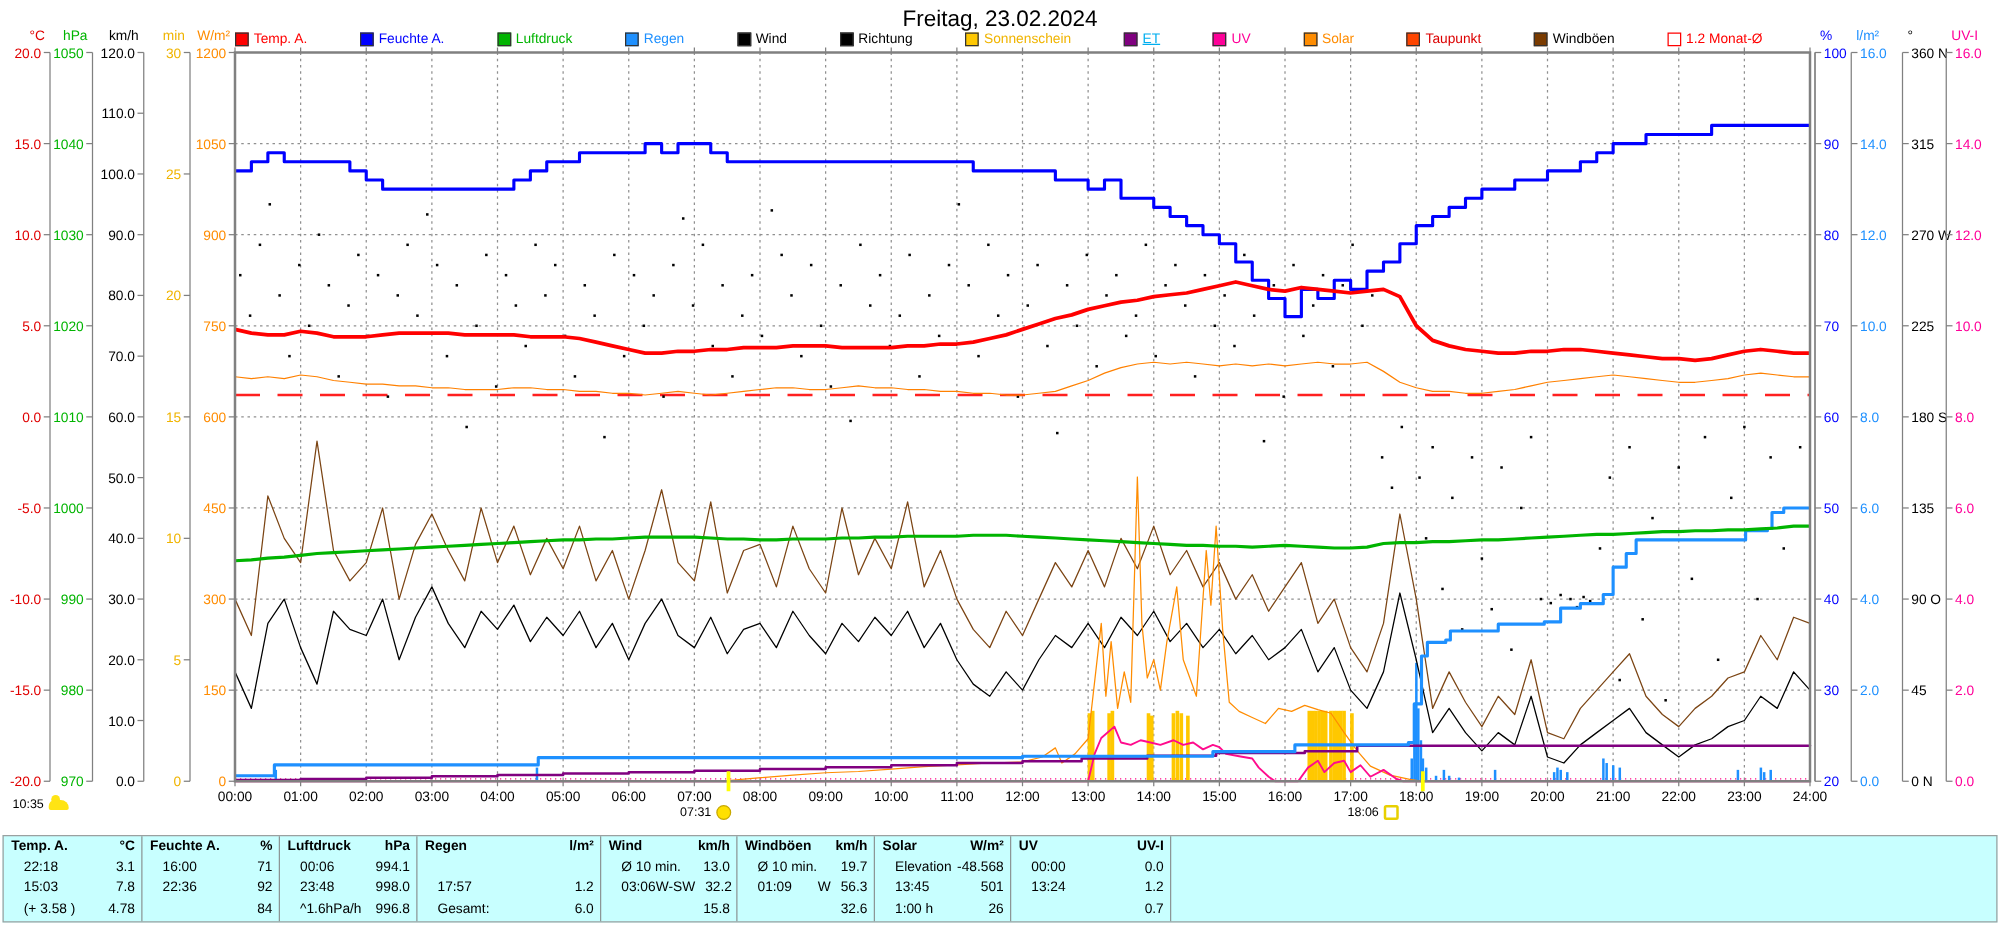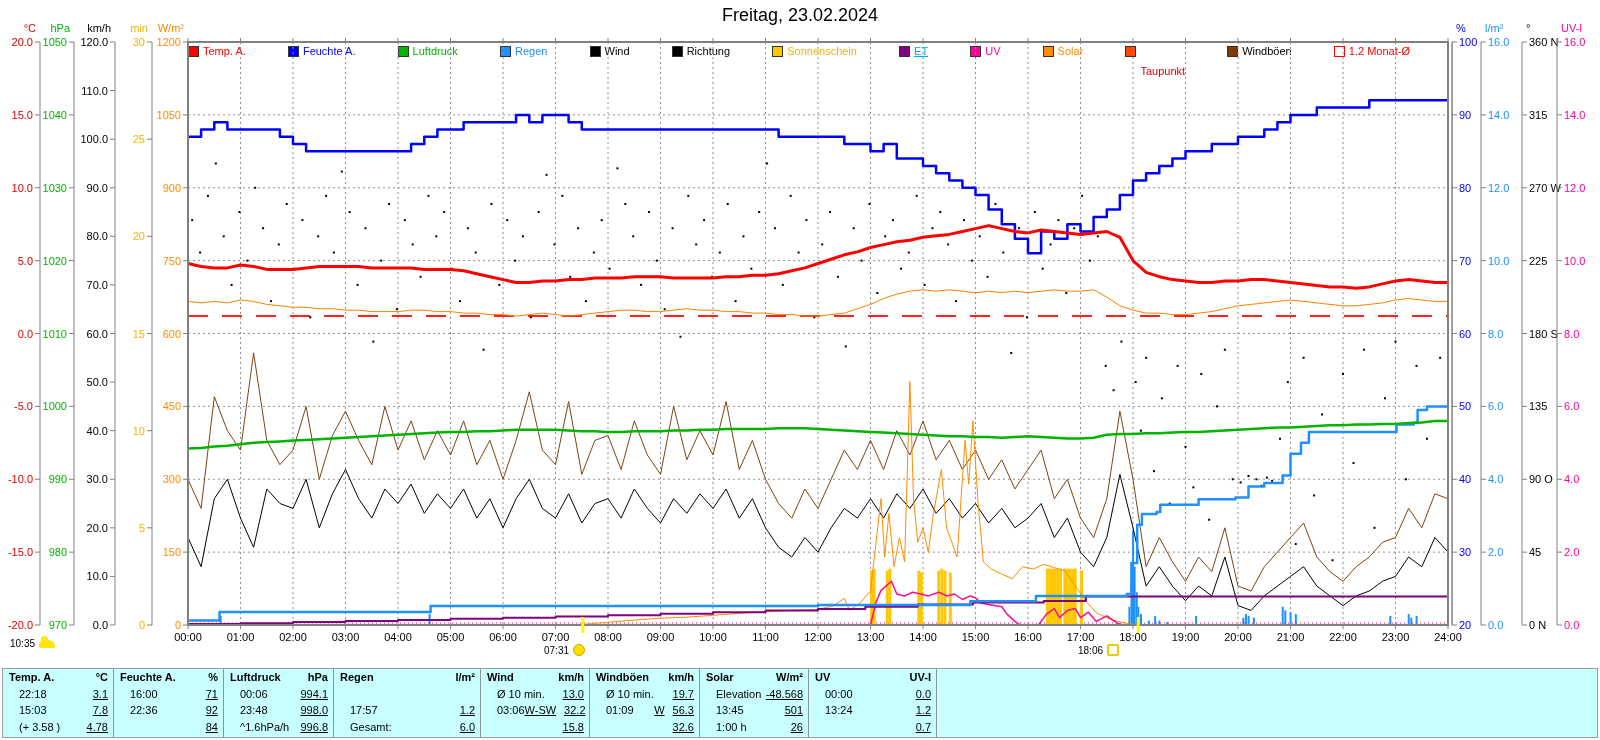--- a/index.html
+++ b/index.html
@@ -20,21 +20,21 @@
   .cloud-icon{width:16px;height:8px;border-radius:6px 8px 2px 2px;background:#ffe414;display:inline-block;position:relative;}
   .cloud-icon:before{content:"";position:absolute;left:2px;top:-4px;width:7px;height:7px;border-radius:50%;background:#ffe414;}
   #info-table{position:absolute;top:668px;left:2px;width:1594px;height:68px;background:#c8ffff;border:1px solid #9aa0a0;display:flex;font-size:11px;color:#000;}
   .tgroup{border-left:1px solid #8c9696;box-sizing:border-box;padding:1px 5px 0 6px;display:flex;flex-direction:column;justify-content:space-between;padding-bottom:2px;}
   .tgroup:first-child{border-left:none;}
   .trow{display:flex;justify-content:space-between;height:15px;line-height:15px;white-space:nowrap;}
   .trow .a{padding-left:10px;}
   .tgroup.rowhead .trow{font-weight:bold;padding-left:2px;}
   .trow .hdr{font-weight:bold;}
   .trow .unit{font-weight:bold;}
-  .trow .rgt{display:flex;gap:8px;text-decoration:underline;}
+  .trow .rgt{display:flex;gap:8px;}
 </style>
 </head>
 <body>
 
 <div id="title">Freitag, 23.02.2024</div>
 
 <div id="legend">
     <div class="leg-item">
       <span class="leg-swatch" style="background: rgb(255, 0, 0);"></span>
       <span style="color: rgb(255, 0, 0);">Temp. A.</span>
@@ -70,21 +70,21 @@
     <div class="leg-item">
       <span class="leg-swatch" style="background: rgb(255, 0, 153);"></span>
       <span style="color: rgb(255, 0, 153);">UV</span>
     </div>
     <div class="leg-item">
       <span class="leg-swatch" style="background: rgb(255, 140, 0);"></span>
       <span style="color: rgb(255, 140, 0);">Solar</span>
     </div>
     <div class="leg-item">
       <span class="leg-swatch" style="background: rgb(255, 69, 0);"></span>
-      <span style="color: rgb(220, 0, 0); margin-top: 40px;">Taupunkt</span>
+      <span style="color: rgb(220, 0, 0);">Taupunkt</span>
     </div>
     <div class="leg-item">
       <span class="leg-swatch" style="background: rgb(123, 59, 0);"></span>
       <span style="color: rgb(0, 0, 0);">Windböen</span>
     </div>
     <div class="leg-item">
       <span class="leg-swatch hollow" style="background: rgb(255, 255, 255); border-color: rgb(255, 0, 0);"></span>
       <span style="color: rgb(255, 0, 0);">1.2 Monat-Ø</span>
     </div>
   </div>

